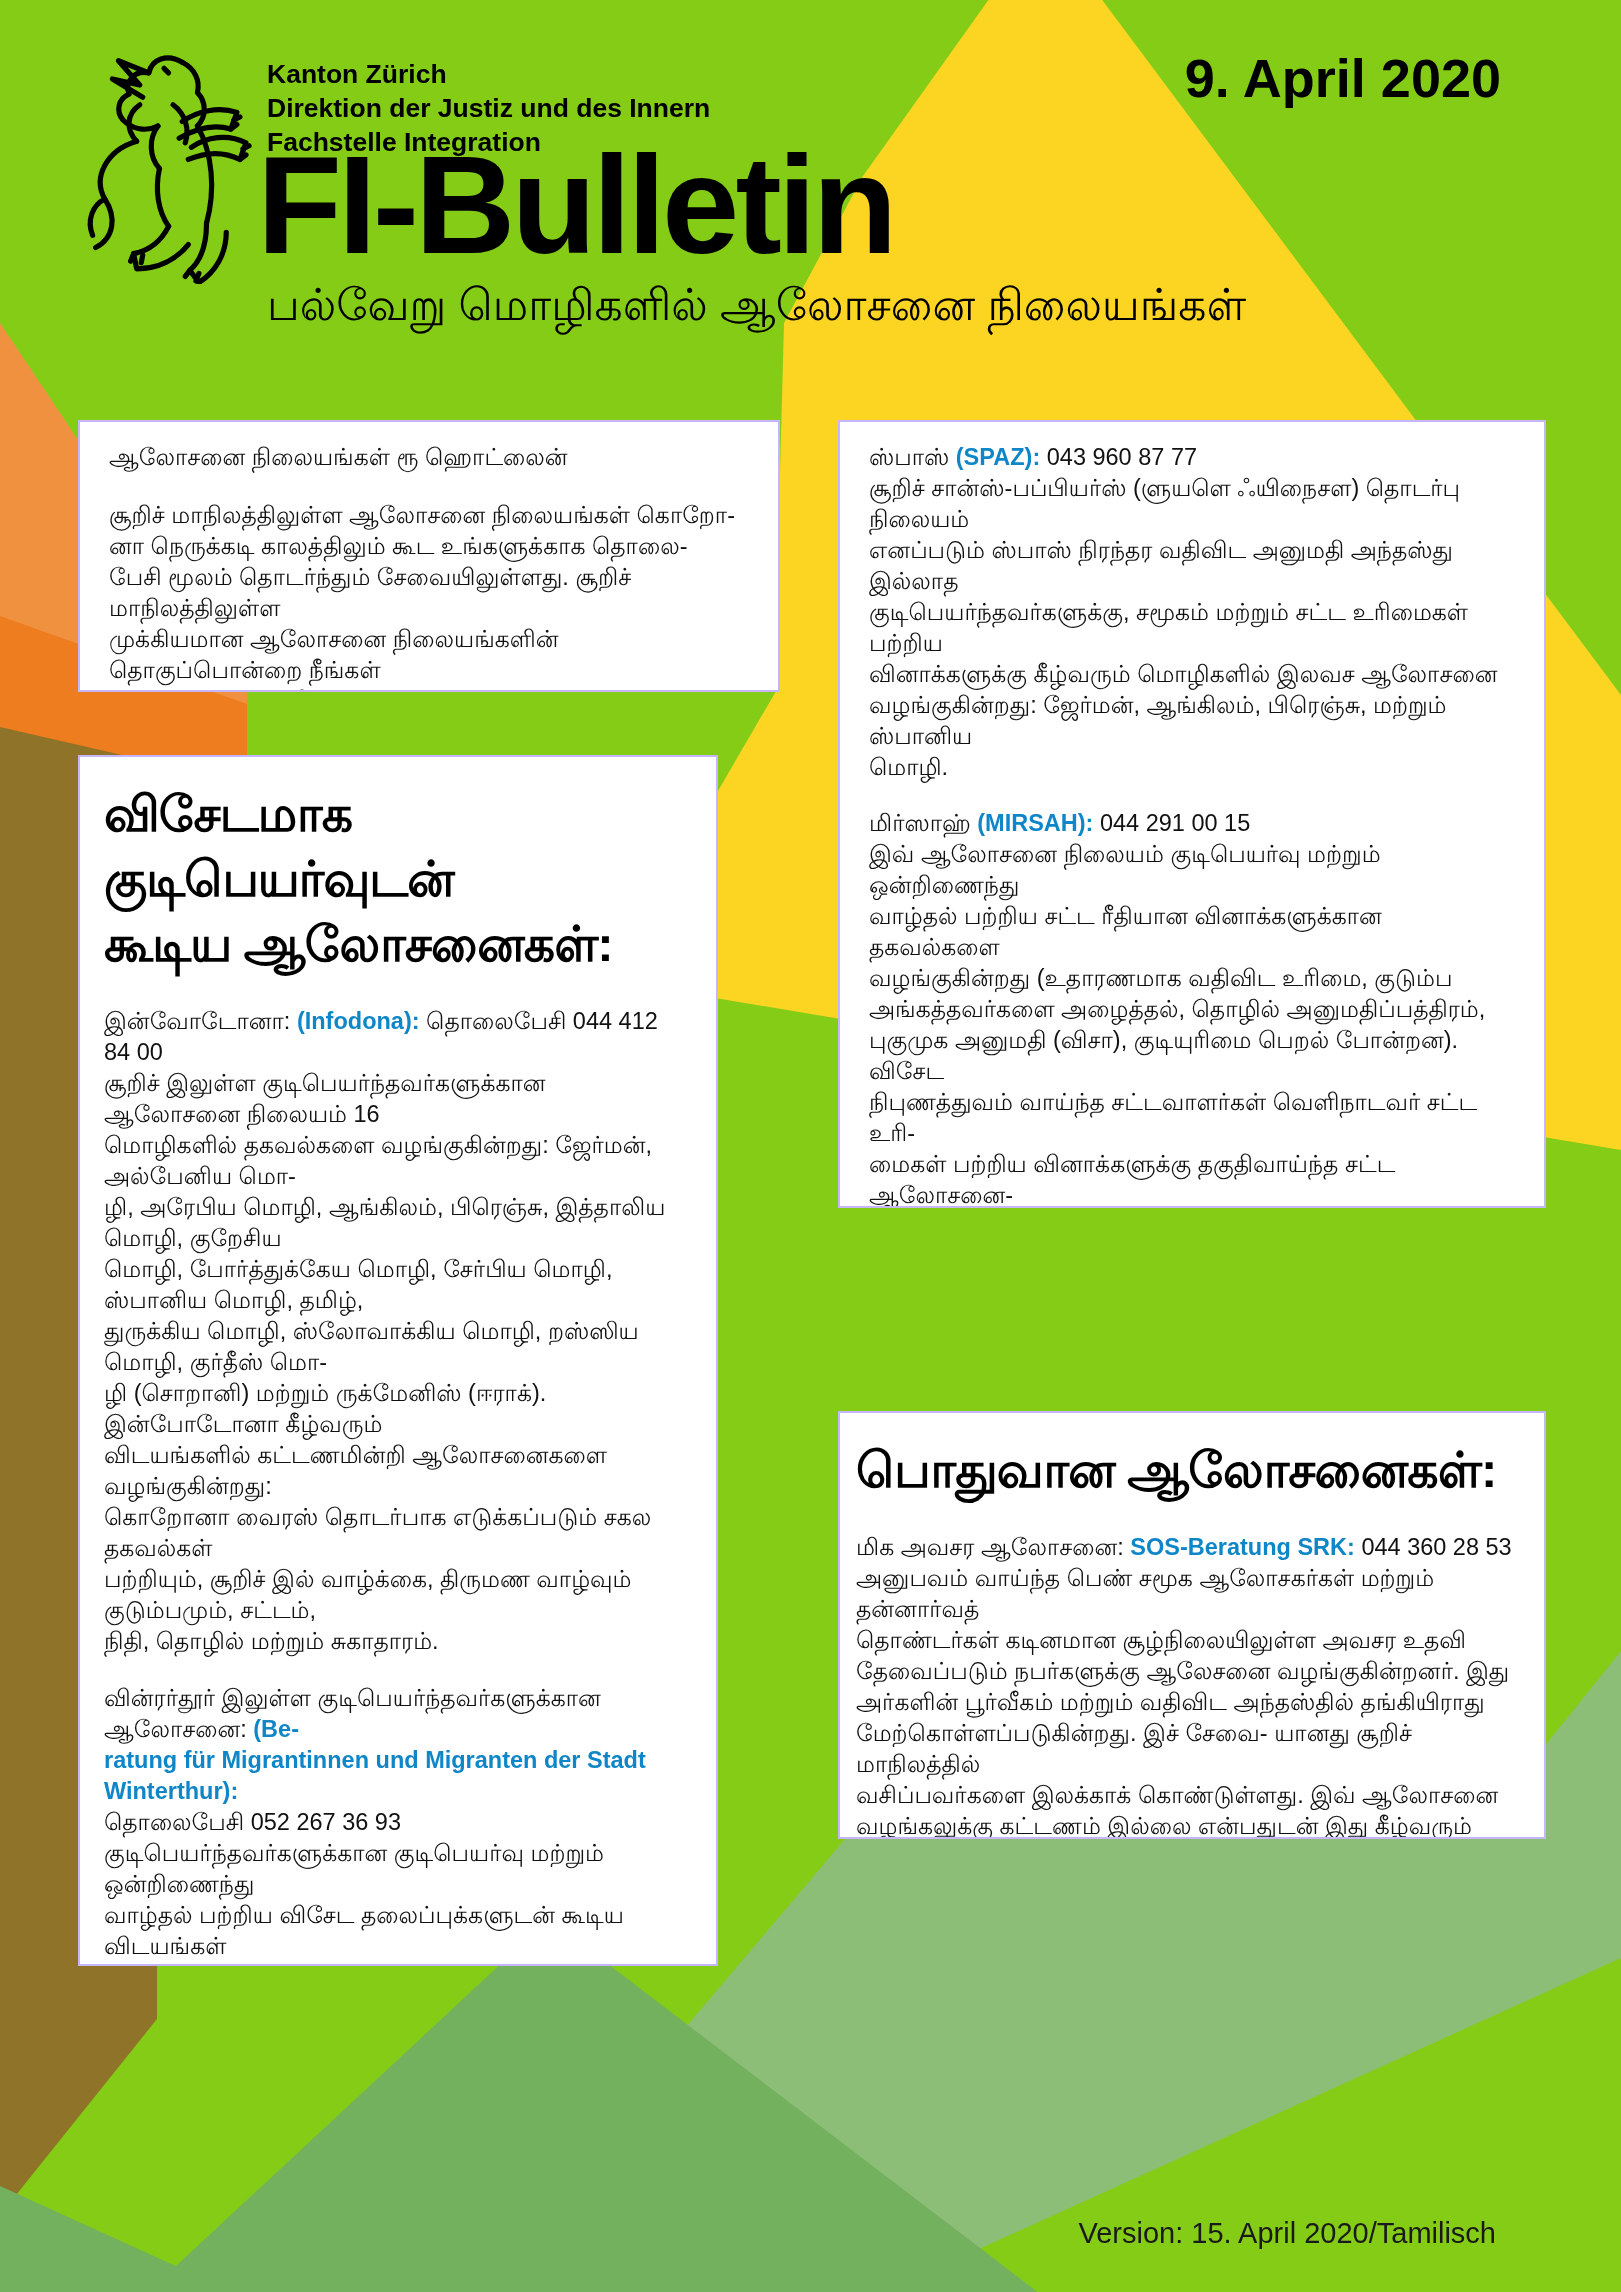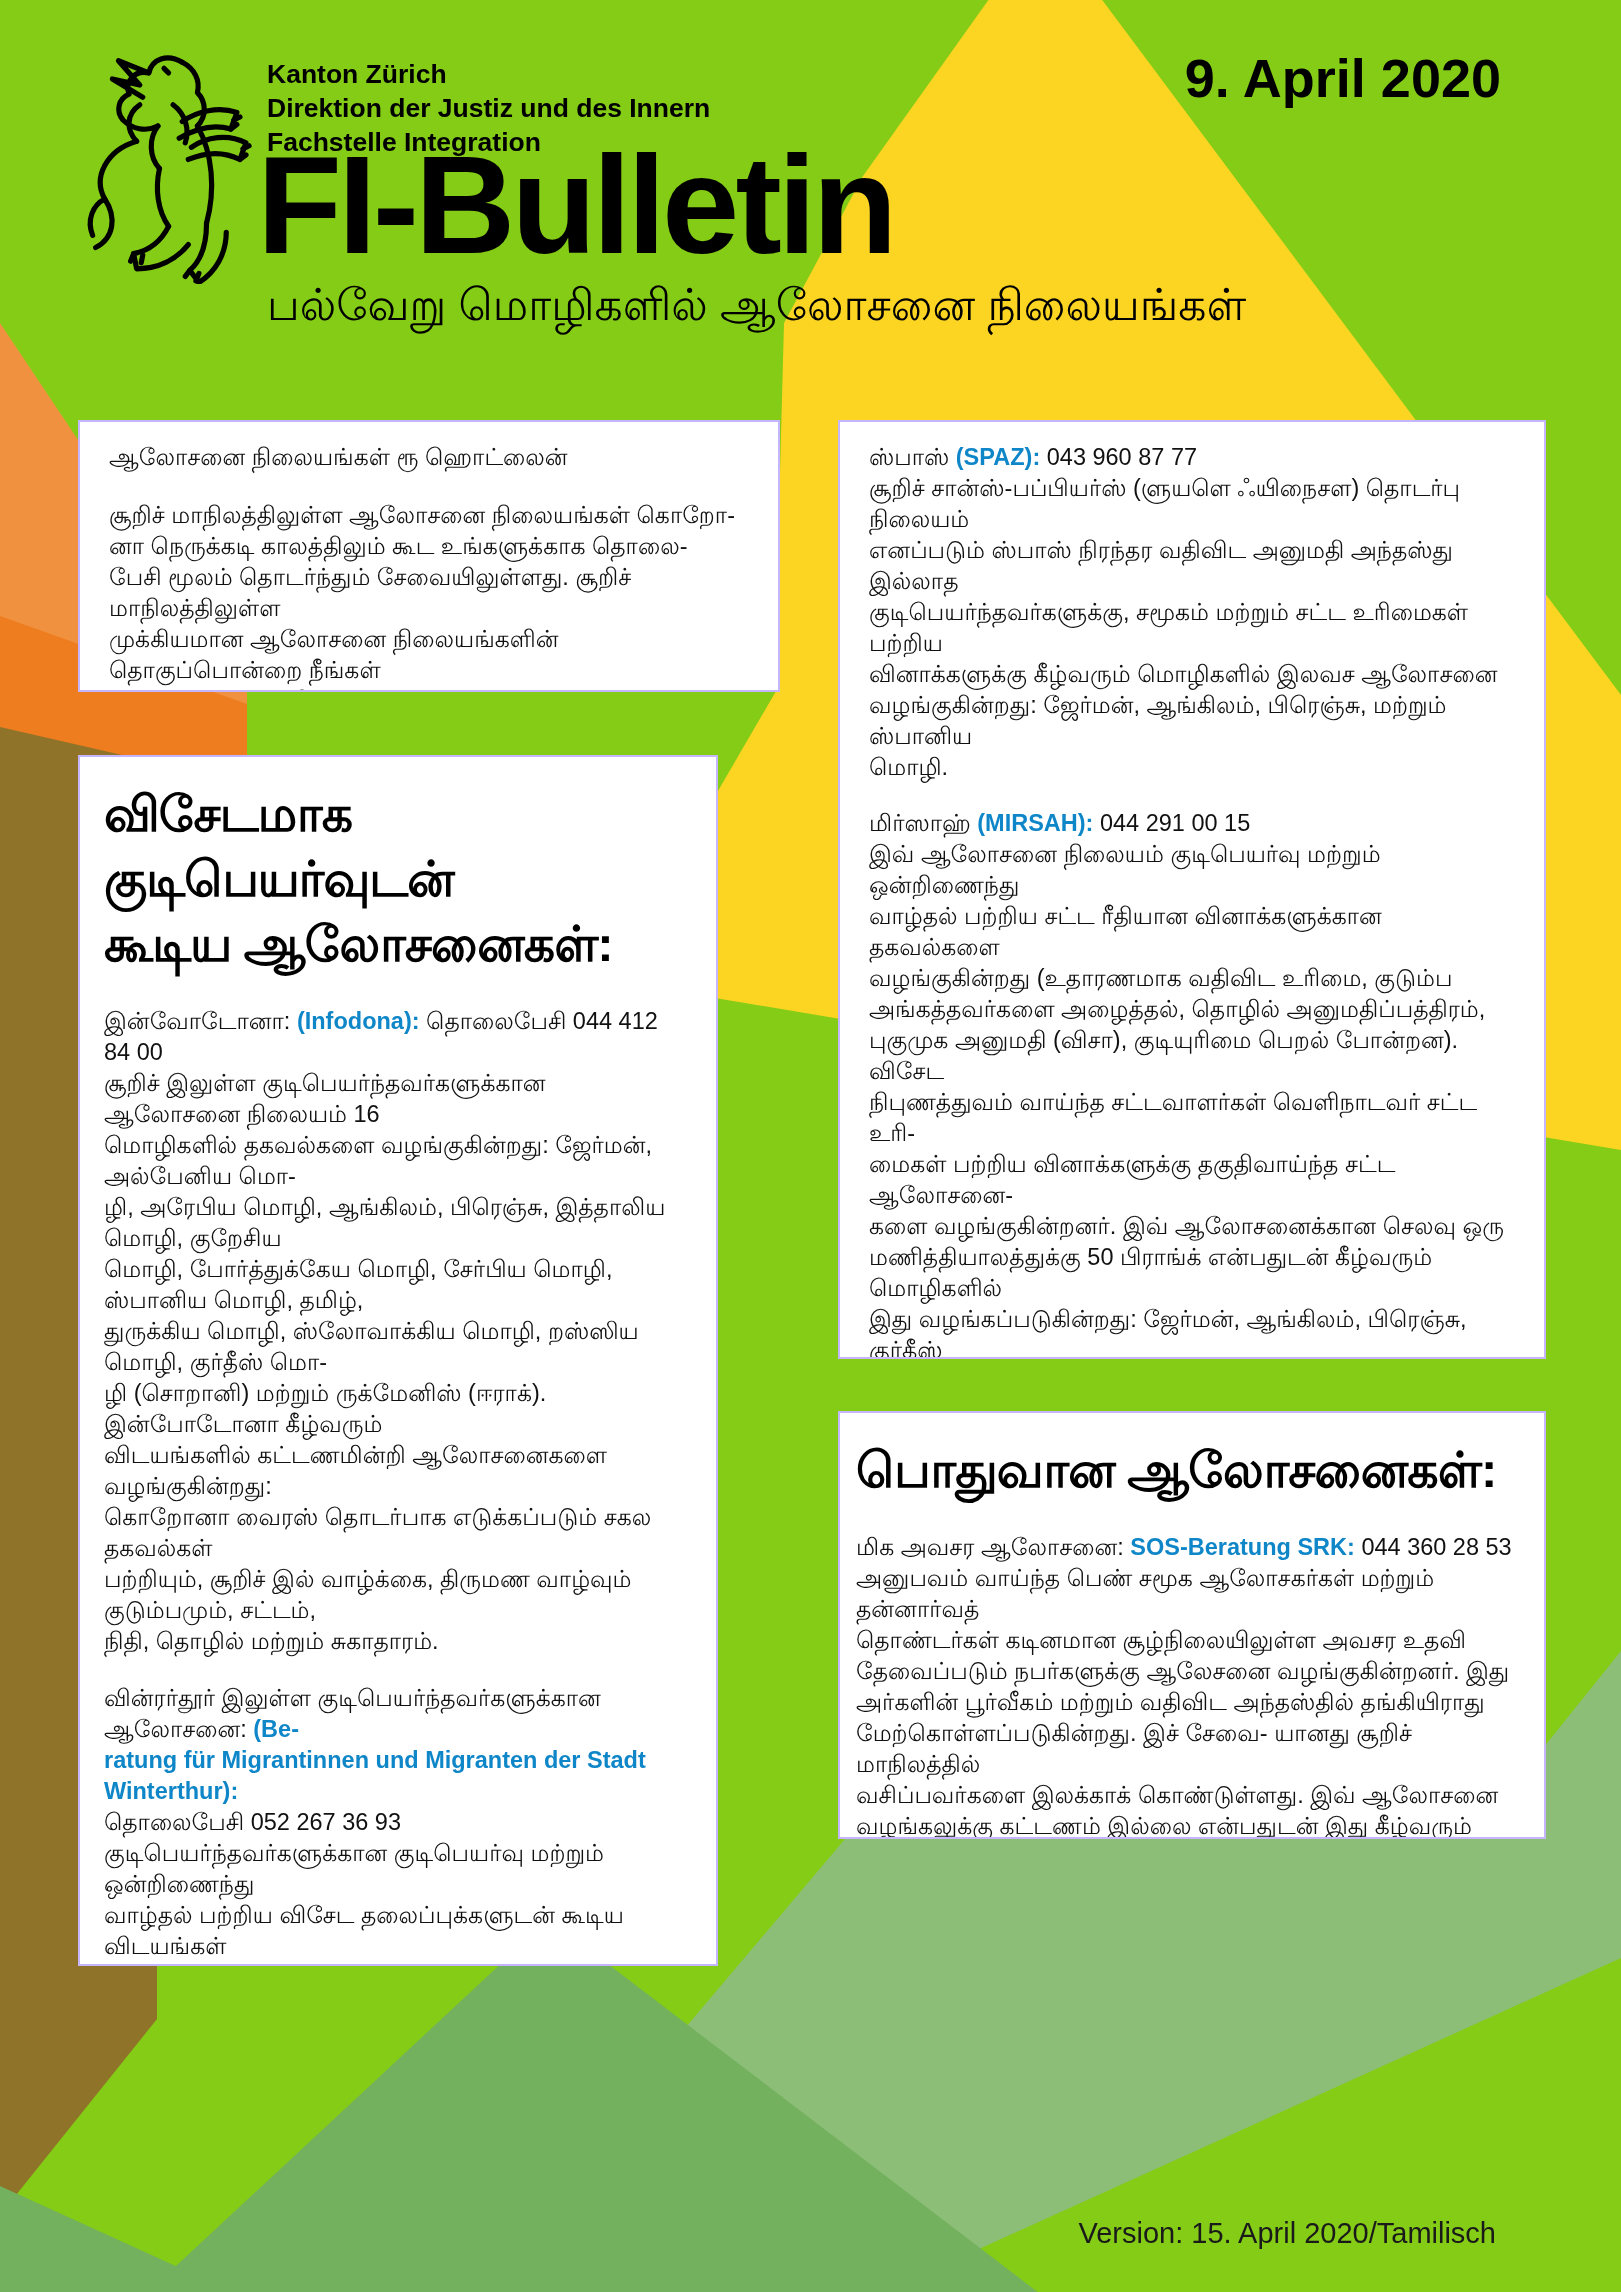--- a/index.html
+++ b/index.html
@@ -25,21 +25,21 @@
   .subtitle { position:absolute; left:267px; top:280px; font-size:44px; color:#000; }
   .date { position:absolute; right:120px; top:47px; font-size:54px; font-weight:bold; color:#000; }
 
   .box {
     position:absolute; background:#ffffff; border:2px solid #c4b5fd;
     box-sizing:border-box; padding:19.6px 29px 9.8px 29px; overflow:hidden; z-index:2;
     font-size:23.5px; line-height:31px;
   }
   #box-hotline   { left:78px;  top:420px;  width:702px; height:272px; }
   #box-migration { left:78px;  top:755px;  width:640px; height:1211px;padding-left:24px; }
-  #box-services  { left:838px; top:420px;  width:708px; height:939px; }
+  #box-services  { left:838px; top:420px;  width:708px; height:788px; }
   #box-general   { left:838px; top:1411px; width:708px; height:428px;padding-left:16px; }
 
   .para { white-space:pre-line; margin:0 0 25.5px 0; }
   .para:last-child { margin-bottom:0; }
   .blue { color:var(--blue,#0e86c8); font-weight:bold; }
   .box-heading {
     font-size:49px; font-weight:bold; line-height:65px; margin:5.9px 0 29px 0;
     white-space:pre-line; color:#000; letter-spacing:-1px;
   }
   #box-hotline .para.first { margin-bottom:27.4px; }

